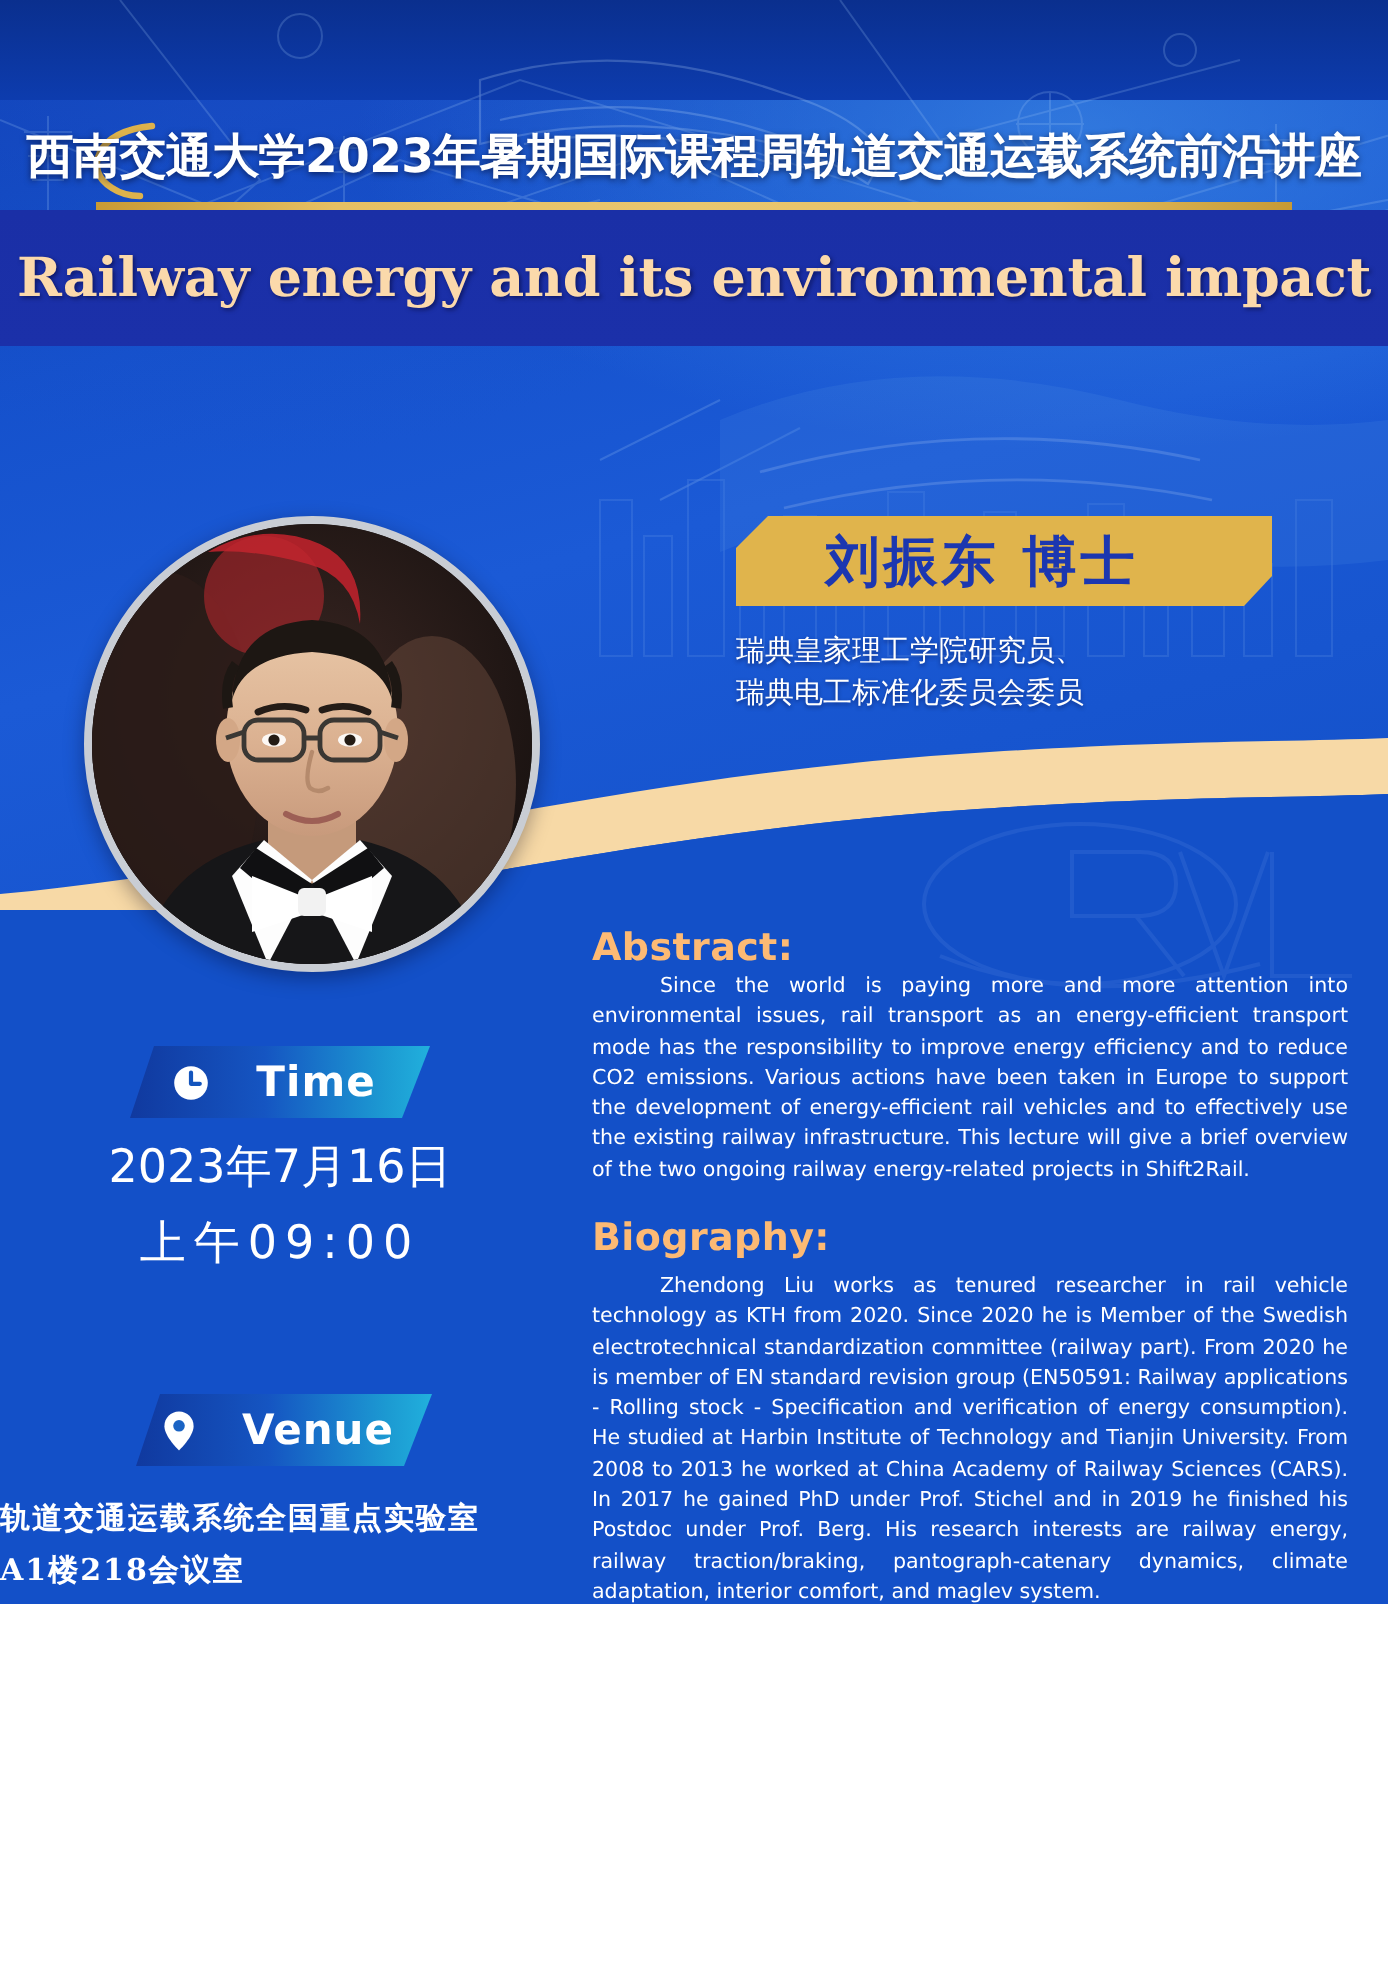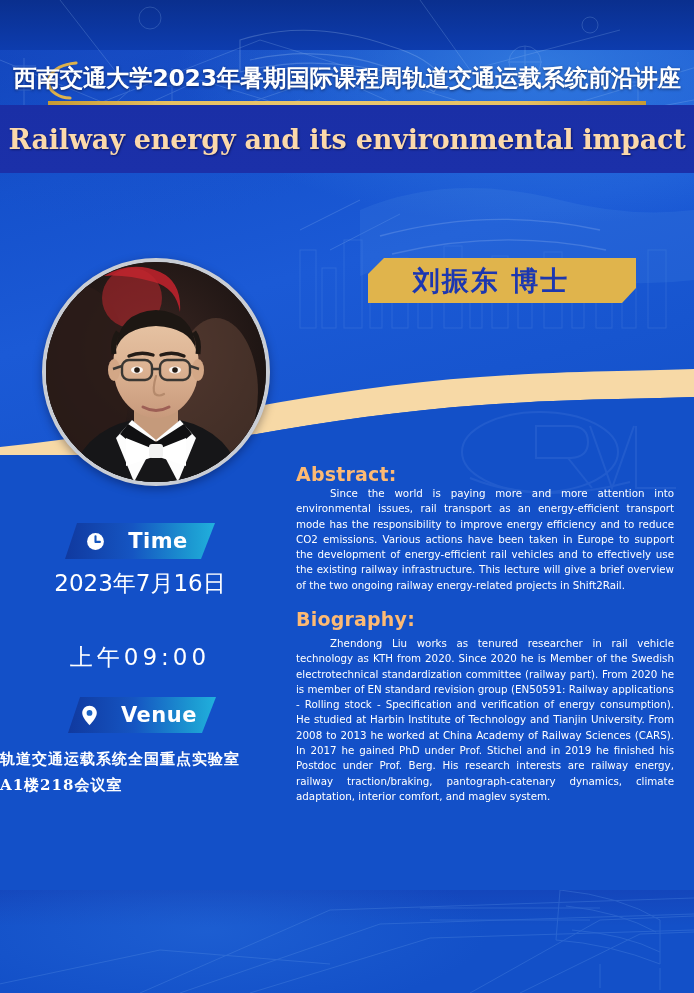--- a/index.html
+++ b/index.html
@@ -6,21 +6,21 @@
     margin: 0;
     padding: 0;
     background: #ffffff;
   }
   body {
     font-family: "Liberation Sans", sans-serif;
   }
   .poster {
     position: relative;
     width: 694px;
-    height: 993px;
+    height: 802px;
     overflow: hidden;
     background: #1350c8;
   }
 
   
   .hero-bg {
     position: absolute;
     left: 0; top: 0;
     width: 694px; height: 460px;
     background:
@@ -222,21 +222,21 @@
   .time-line {
     position: absolute;
     width: 280px;
     text-align: center;
     font-family: "DejaVu Sans", "Liberation Sans", sans-serif;
     font-size: 23px;
     color: #ffffff;
     white-space: nowrap;
   }
   #time-date { left: 0px; top: 568px; }
-  #time-hour { left: 0px; top: 606px; letter-spacing: 4px; margin-top: 36px; }
+  #time-hour { left: 0px; top: 606px; letter-spacing: 4px; }
 
   .venue-line {
     position: absolute;
     width: 280px;
     text-align: left;
     font-family: "DejaVu Serif", "Liberation Serif", serif;
     font-weight: 700;
     font-size: 15px;
     letter-spacing: 1px;
     color: #ffffff;
@@ -403,20 +403,22 @@
       <path d="M110 188 l30 -12 l0 28 l-30 -10 z" fill="#ffffff"></path>
       <rect x="103" y="182" width="14" height="14" rx="3" fill="#f2f2f2"></rect>
     </svg>
   </div>
 
   <div class="name-banner">
     <div class="shape"></div>
     <div class="name-text">刘振东 博士</div>
   </div>
   <div class="affil">
+    <div>瑞典皇家理工学院研究员、</div>
+    <div>瑞典电工标准化委员会委员</div>
   </div>
 
   <div class="sec-head" id="abstract-head">Abstract:</div>
   <div class="sec-body" id="abstract-body"><span class="indent"></span><span>Since the world is paying more and more attention into environmental issues, rail transport as an energy-efficient transport mode has the responsibility to improve energy efficiency and to reduce CO2 emissions. Various actions have been taken in Europe to support the development of energy-efficient rail vehicles and to effectively use the existing railway infrastructure. This lecture will give a brief overview of the two ongoing railway energy-related projects in Shift2Rail.</span></div>
 
   <div class="sec-head" id="bio-head">Biography:</div>
   <div class="sec-body" id="bio-body"><span class="indent"></span><span>Zhendong Liu works as tenured researcher in rail vehicle technology as KTH from 2020. Since 2020 he is Member of the Swedish electrotechnical standardization committee (railway part). From 2020 he is member of EN standard revision group (EN50591: Railway applications - Rolling stock - Specification and verification of energy consumption). He studied at Harbin Institute of Technology and Tianjin University. From 2008 to 2013 he worked at China Academy of Railway Sciences (CARS). In 2017 he gained PhD under Prof. Stichel and in 2019 he finished his Postdoc under Prof. Berg. His research interests are railway energy, railway traction/braking, pantograph-catenary dynamics, climate adaptation, interior comfort, and maglev system.</span></div>
 
   <div class="pill" id="time-pill">
     <div class="pill-inner">

